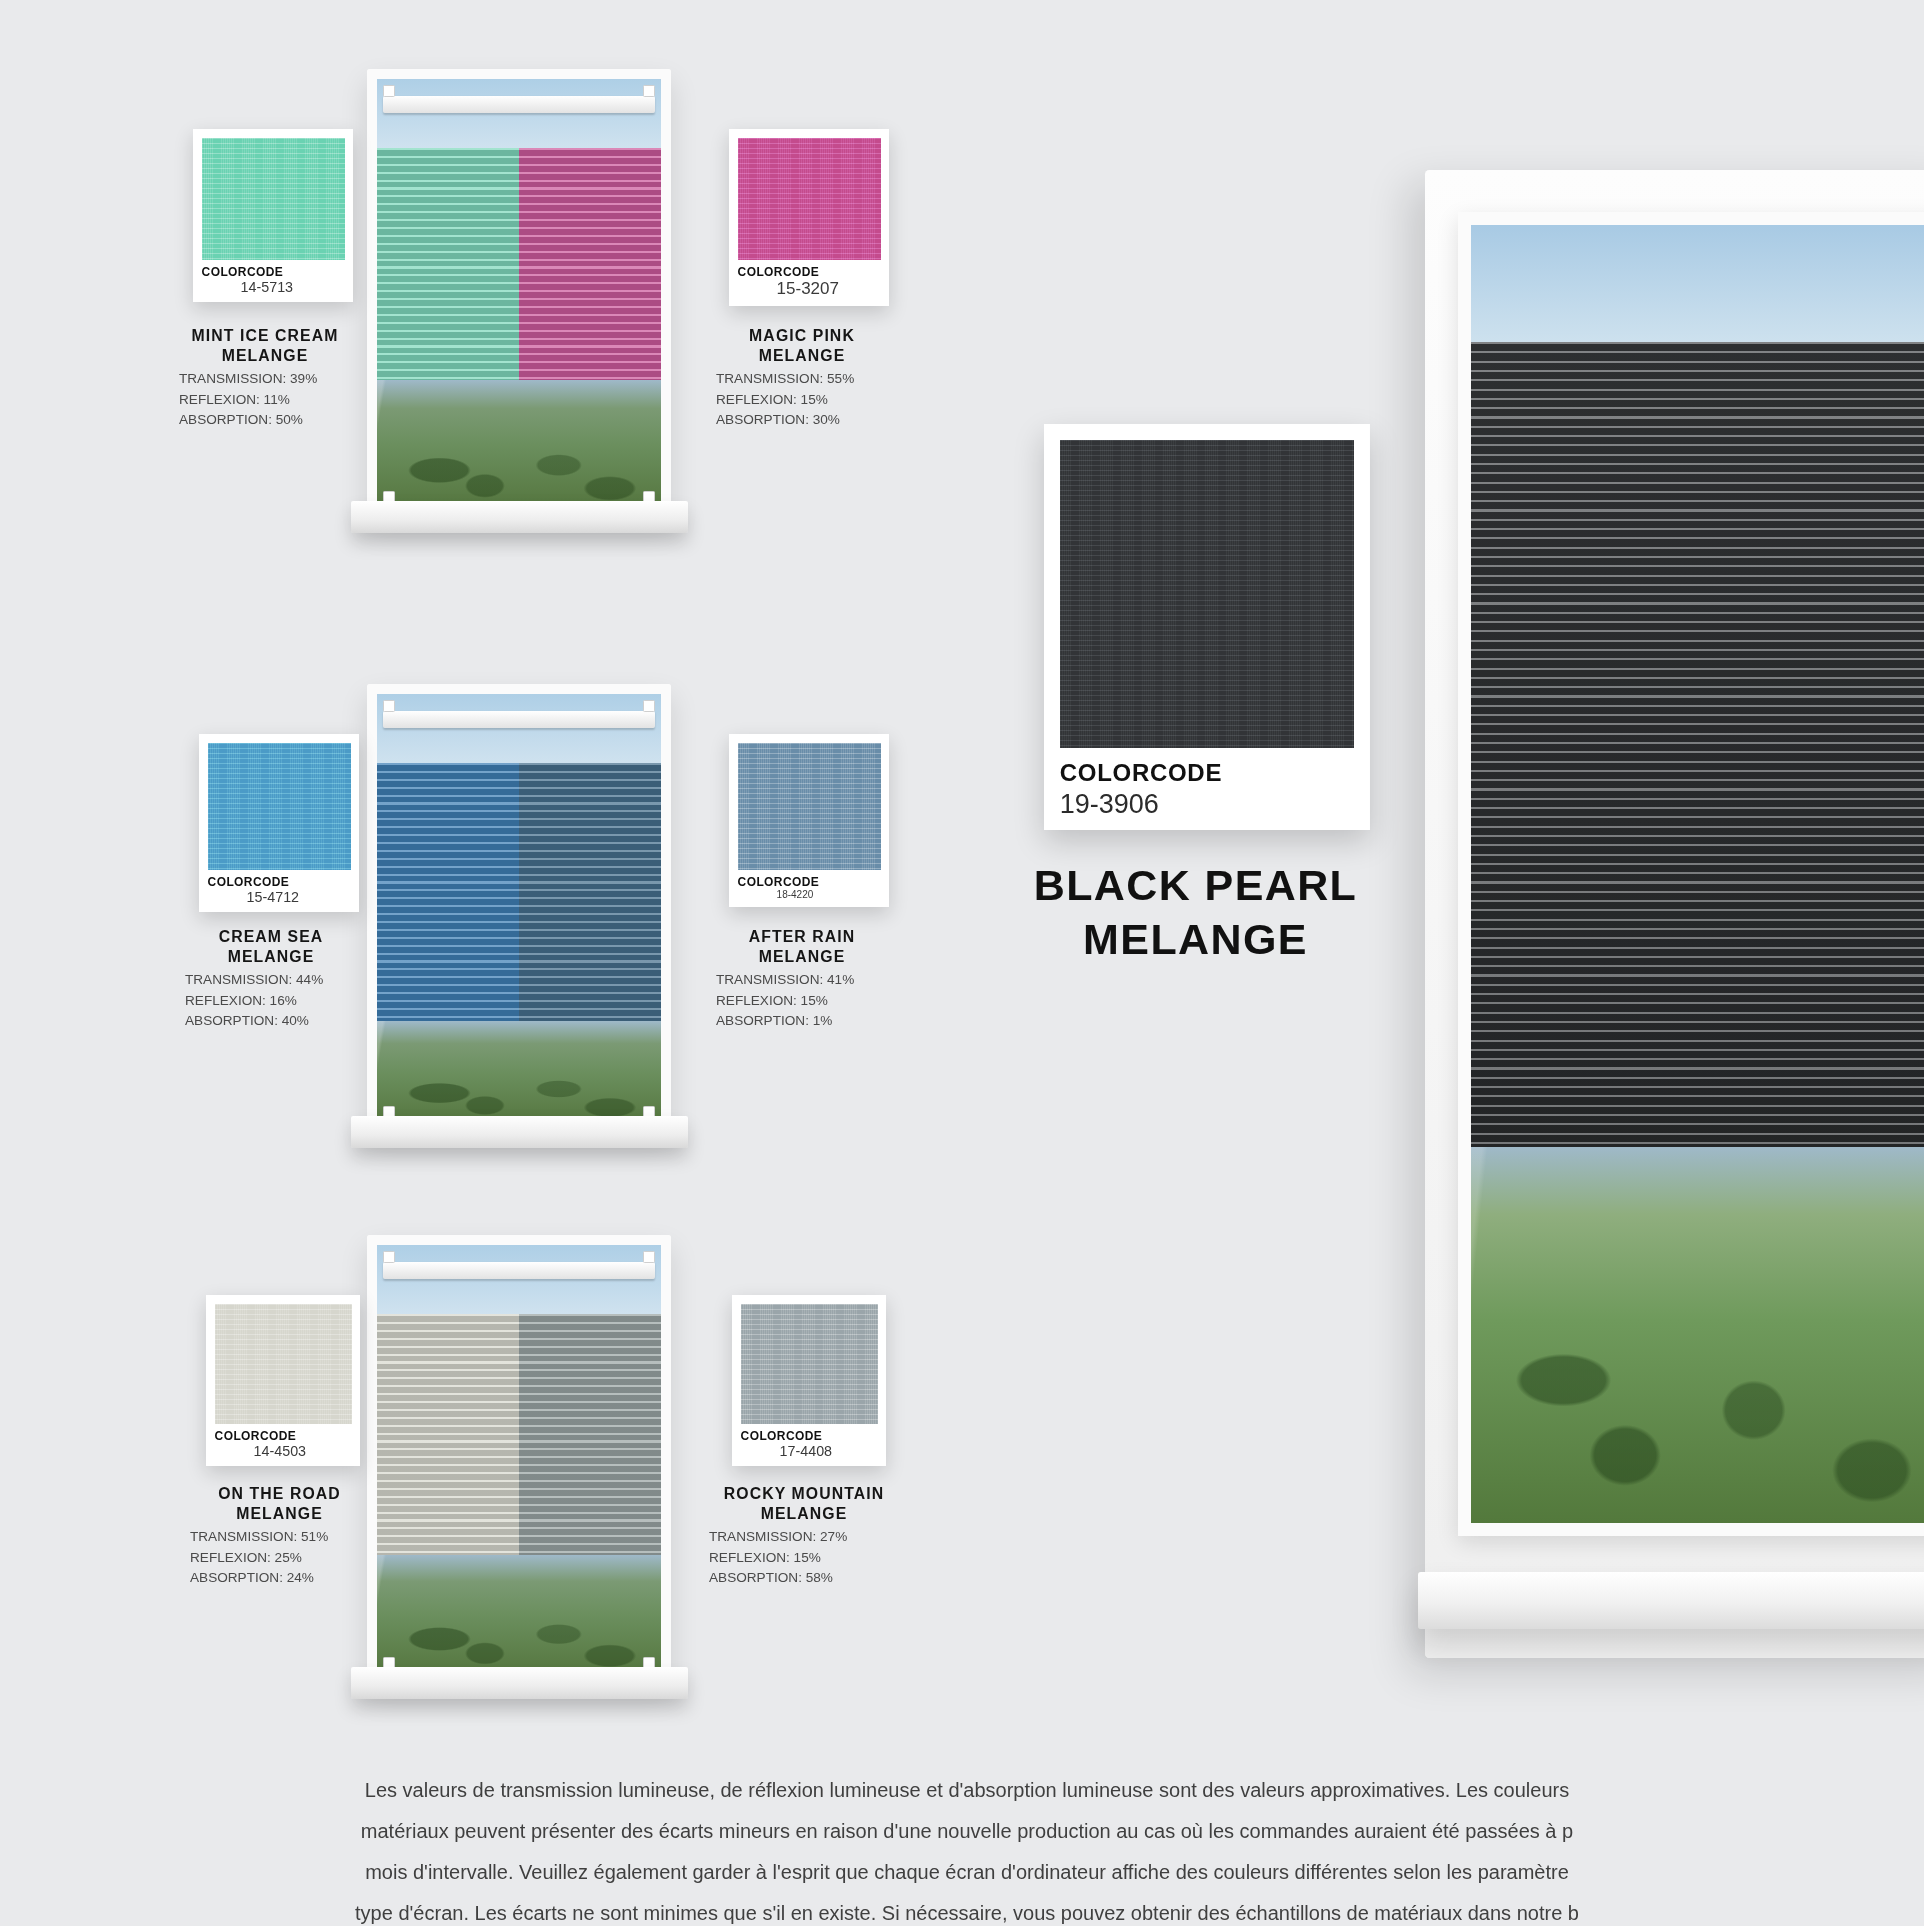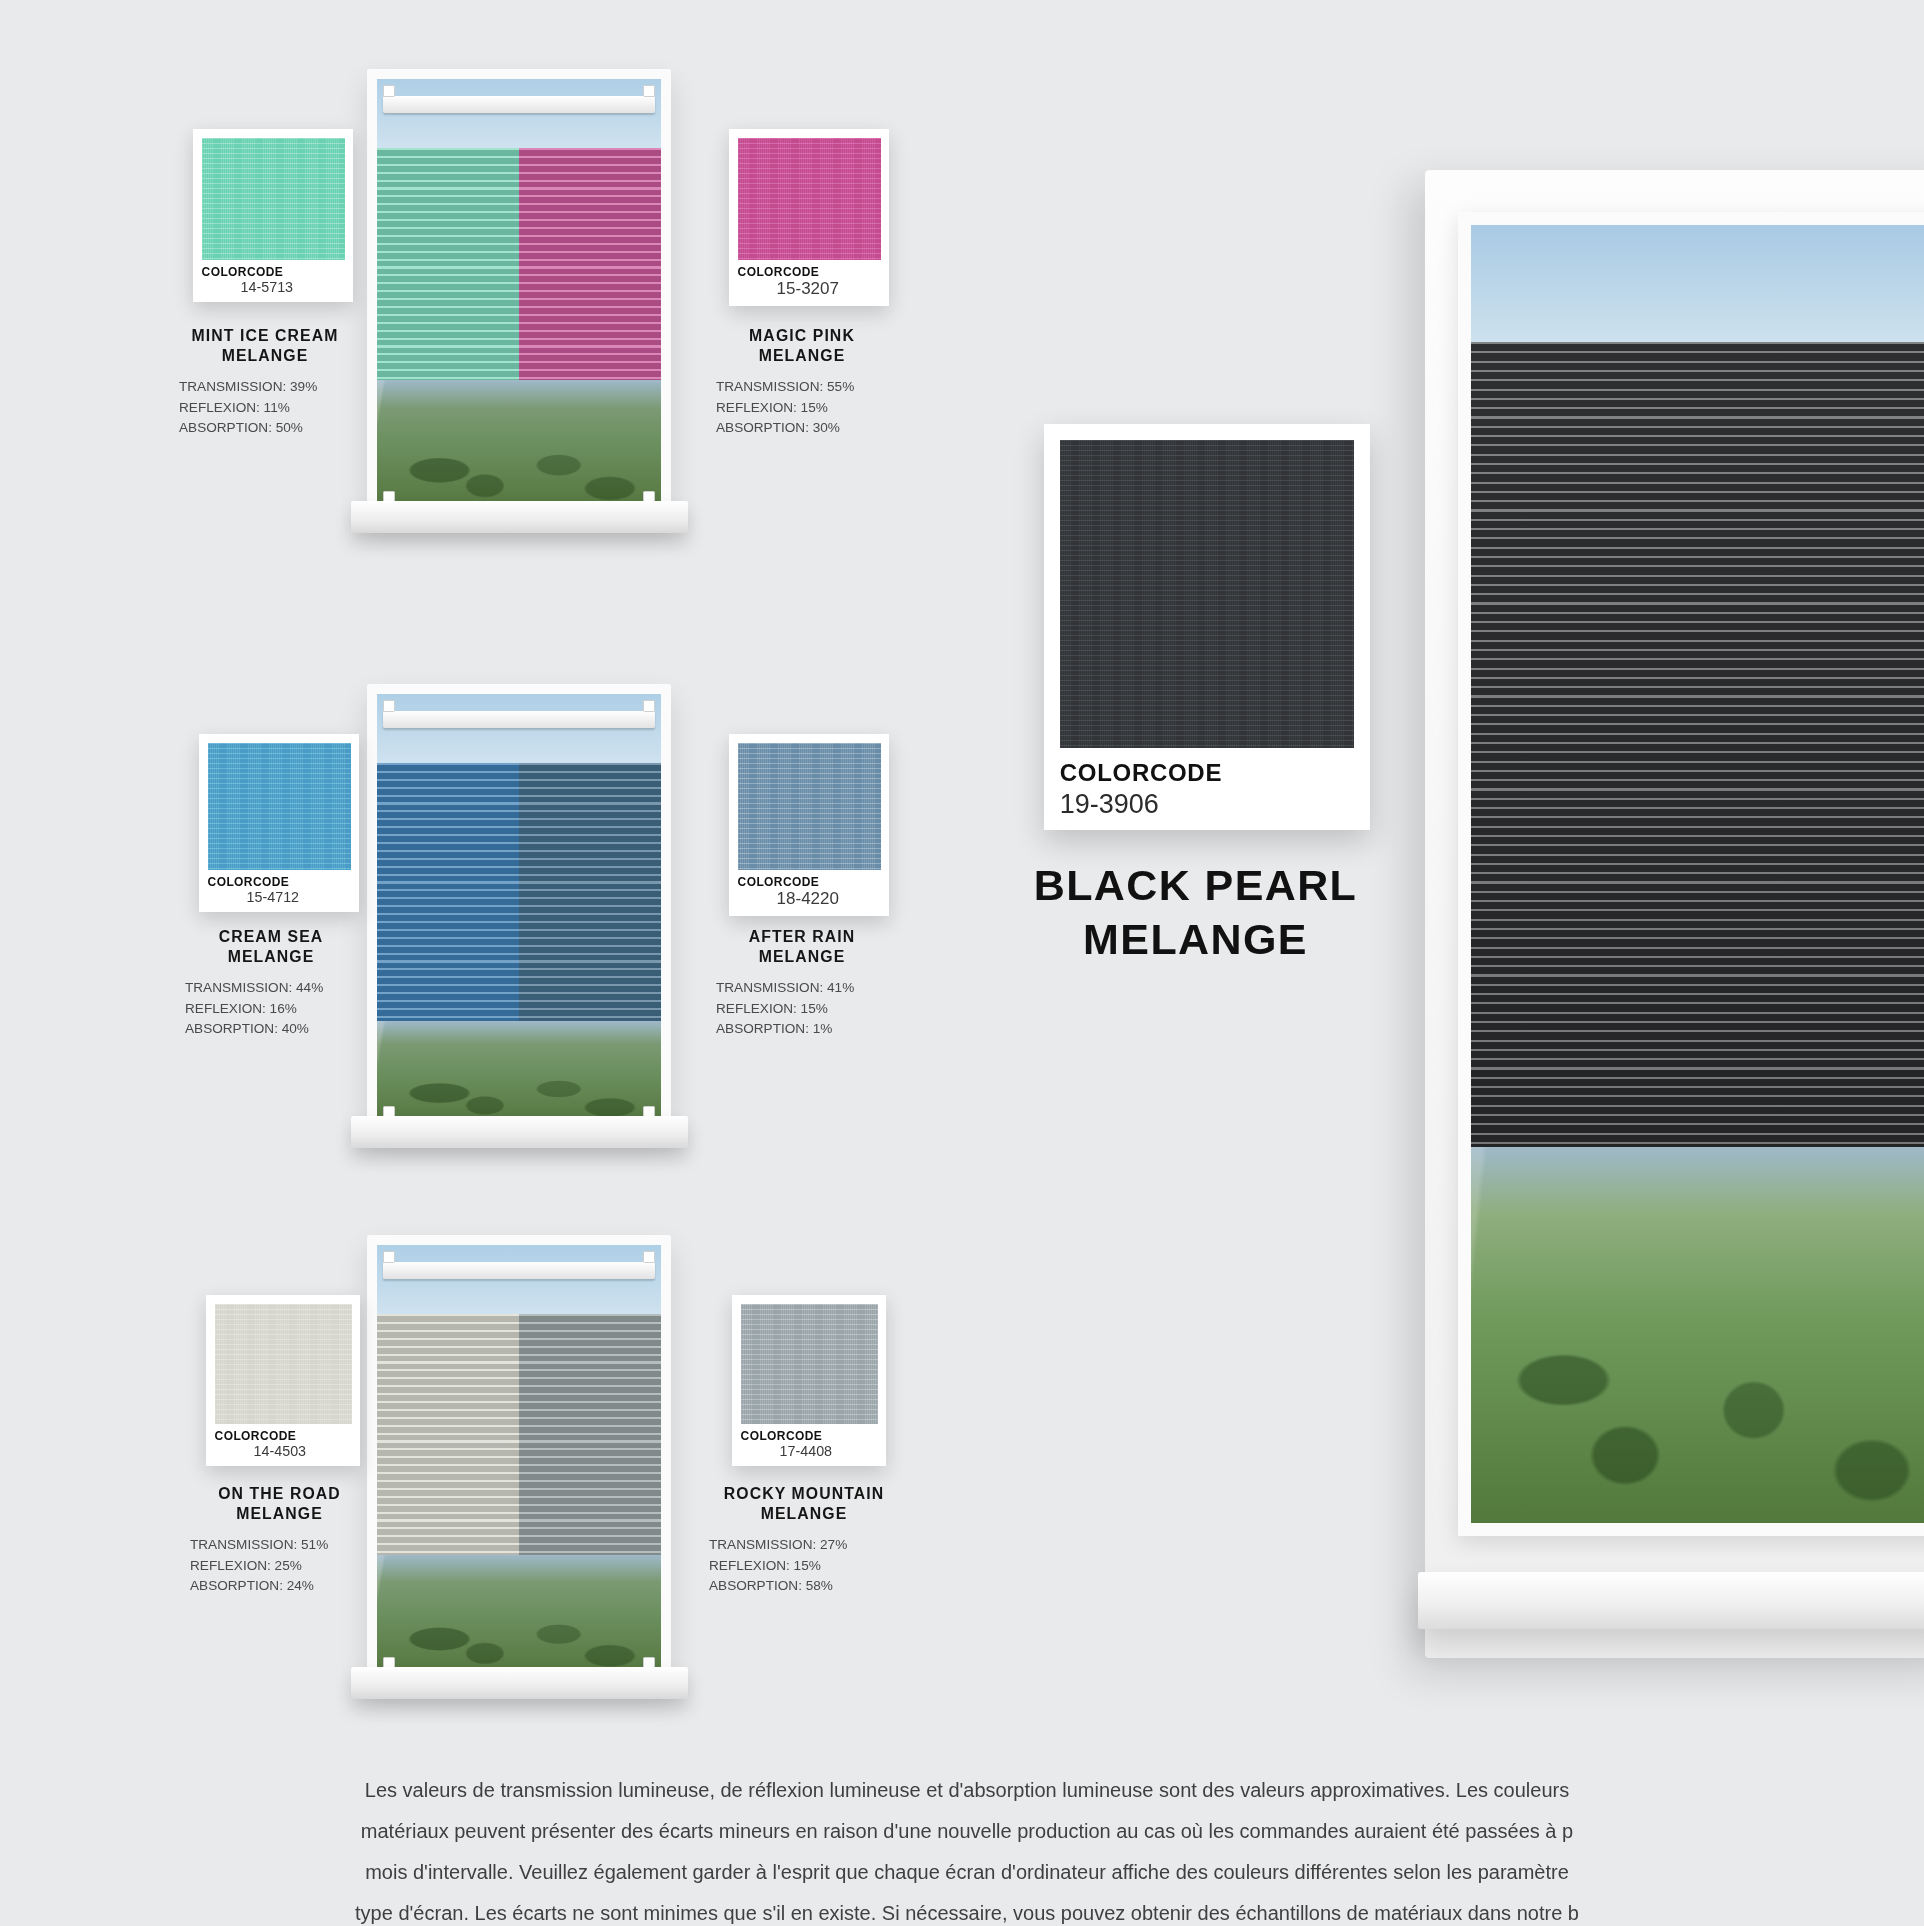--- a/index.html
+++ b/index.html
@@ -108,21 +108,21 @@
   .cc-value{color:#3a3a3a;margin-left:39px;}
 
   .info{position:absolute;text-align:center;}
   .info .name{
     font-weight:bold;
     letter-spacing:1.1px;
     color:#151515;
     line-height:1.25;
   }
   .info .specs{
-    margin-top:12px;
+    margin-top:4px;
     color:#4a4a4a;
     line-height:1.5;
     text-align:left;
   }
 
   
   .feature-card{
     position:absolute;
     background:#fff;
     padding:15.8px 15.8px 10px 15.8px;
@@ -282,21 +282,21 @@
     <div class="specs" style="font-size:13.6px;">
       <div>TRANSMISSION: 44%</div>
       <div>REFLEXION: 16%</div>
       <div>ABSORPTION: 40%</div>
     </div>
   </div>
 
   <div class="swatch-card" style="left:729px;top:734px;width:143px;">
     <div class="swatch" style="height:127px;background:#7e9db5;"></div>
     <div class="cc-label" style="font-size:12px;">COLORCODE</div>
-    <div class="cc-value" style="font-size:17px;">18-4220</div>
+    <div class="cc-value" style="font-size:10px;">18-4220</div>
   </div>
   <div class="info" style="left:716px;top:927px;width:172px;">
     <div class="name" style="font-size:15.8px;">AFTER RAIN</div>
     <div class="name" style="font-size:15.8px;">MELANGE</div>
     <div class="specs" style="font-size:13.6px;">
       <div>TRANSMISSION: 41%</div>
       <div>REFLEXION: 15%</div>
       <div>ABSORPTION: 1%</div>
     </div>
   </div>

